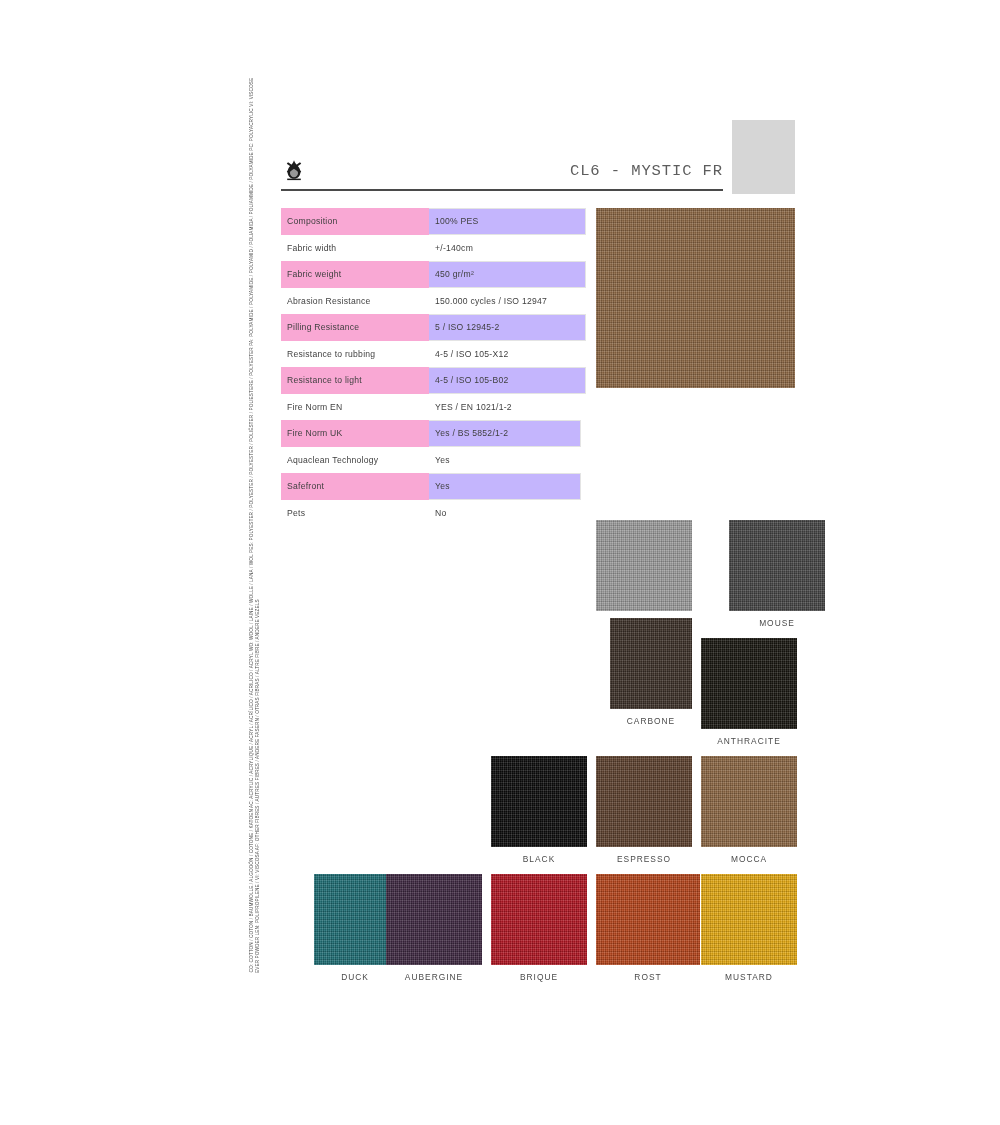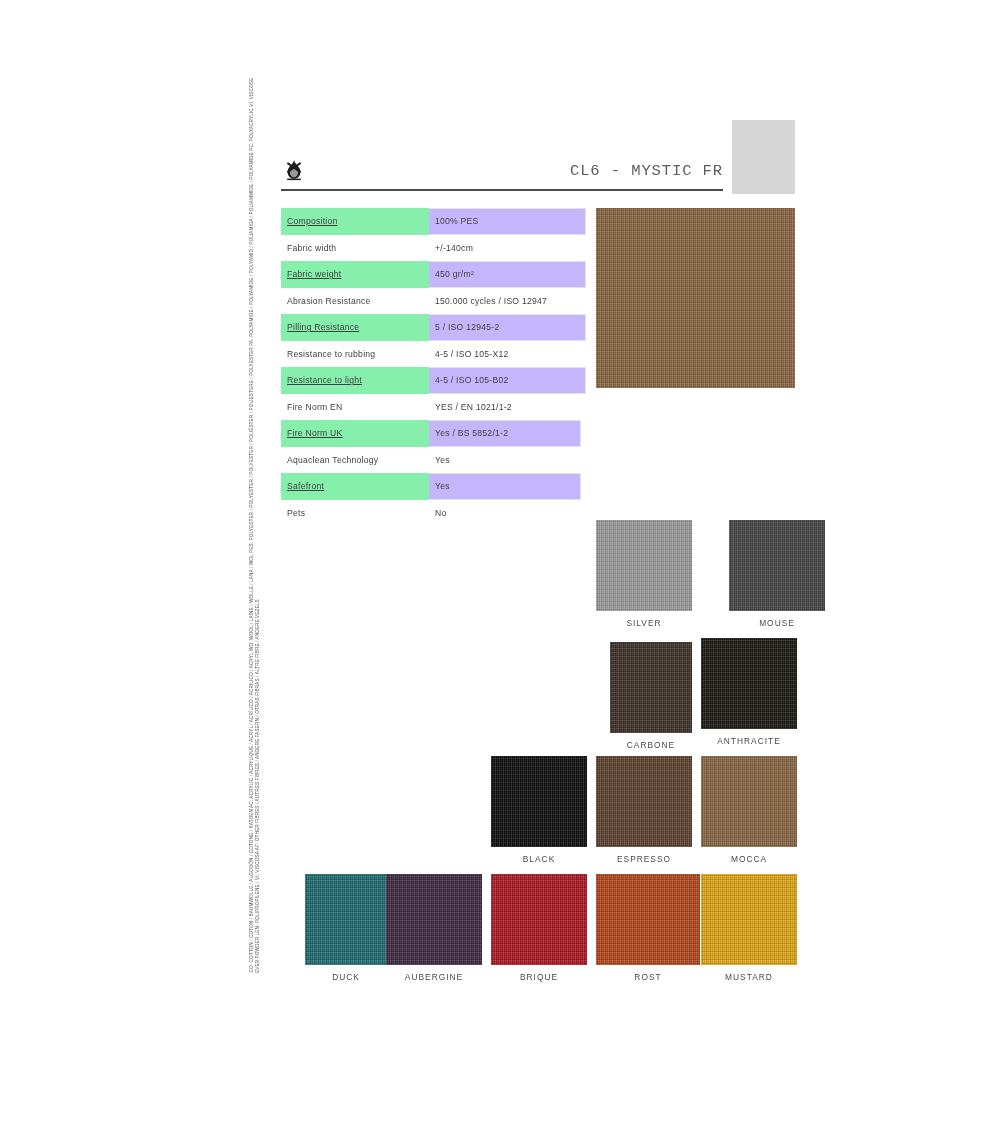--- a/index.html
+++ b/index.html
@@ -74,21 +74,21 @@
     font-size: 8.6px;
     letter-spacing: 0.25px;
     display: flex;
     align-items: center;
     padding-left: 6px;
     color: #3f3f3f;
     white-space: nowrap;
   }
   .spec-row .sk { width: 148px; }
   .spec-row .sv { flex: 1 1 auto; }
-  .spec-row.alt .sk { background: #86efac; text-decoration: underline; }
+  .spec-row.alt .sk { background: #f9a8d4; }
   .spec-row.alt .sv {
     background: #c4b5fd;
     border: 1px solid #e4e4e4;
     border-left: none;
   }
   
   .spec-row.alt.wide .sv { width: 152px; flex: 0 0 152px; }
 
   
   .hero-swatch {
@@ -233,41 +233,41 @@
 
   <div id="swatch-grid">
       <div class="swatch" style="left: 596px; top: 520px; width: 96px;">
         <span class="chip weave" style="background: repeating-linear-gradient(90deg, rgba(255, 255, 255, 0.13) 0px, rgba(255, 255, 255, 0.13) 1px, rgba(0, 0, 0, 0.13) 1px, rgba(0, 0, 0, 0.13) 2px, rgba(255, 255, 255, 0.07) 2px, rgba(255, 255, 255, 0.07) 3px, rgba(0, 0, 0, 0.06) 3px, rgba(0, 0, 0, 0.06) 4px), repeating-linear-gradient(0deg, rgba(255, 255, 255, 0.12) 0px, rgba(255, 255, 255, 0.12) 1px, rgba(0, 0, 0, 0.14) 1px, rgba(0, 0, 0, 0.14) 2px, rgba(255, 255, 255, 0.06) 2px, rgba(255, 255, 255, 0.06) 3px, rgba(0, 0, 0, 0.05) 3px, rgba(0, 0, 0, 0.05) 4px), linear-gradient(rgb(155, 155, 155), rgb(155, 155, 155));"></span>
         <span class="cap">SILVER</span>
       </div>
       <div class="swatch" style="left: 701px; top: 520px; width: 96px; margin-left: 28px;">
         <span class="chip weave" style="background: repeating-linear-gradient(90deg, rgba(255, 255, 255, 0.13) 0px, rgba(255, 255, 255, 0.13) 1px, rgba(0, 0, 0, 0.13) 1px, rgba(0, 0, 0, 0.13) 2px, rgba(255, 255, 255, 0.07) 2px, rgba(255, 255, 255, 0.07) 3px, rgba(0, 0, 0, 0.06) 3px, rgba(0, 0, 0, 0.06) 4px), repeating-linear-gradient(0deg, rgba(255, 255, 255, 0.12) 0px, rgba(255, 255, 255, 0.12) 1px, rgba(0, 0, 0, 0.14) 1px, rgba(0, 0, 0, 0.14) 2px, rgba(255, 255, 255, 0.06) 2px, rgba(255, 255, 255, 0.06) 3px, rgba(0, 0, 0, 0.05) 3px, rgba(0, 0, 0, 0.05) 4px), linear-gradient(rgb(67, 67, 67), rgb(67, 67, 67));"></span>
         <span class="cap">MOUSE</span>
       </div>
-      <div class="swatch" style="left: 596px; top: 642px; width: 96px; padding-left: 14px;">
+      <div class="swatch" style="left: 596px; top: 618px; width: 96px; padding-left: 14px;">
         <span class="chip weave" style="background: repeating-linear-gradient(90deg, rgba(255, 255, 255, 0.13) 0px, rgba(255, 255, 255, 0.13) 1px, rgba(0, 0, 0, 0.13) 1px, rgba(0, 0, 0, 0.13) 2px, rgba(255, 255, 255, 0.07) 2px, rgba(255, 255, 255, 0.07) 3px, rgba(0, 0, 0, 0.06) 3px, rgba(0, 0, 0, 0.06) 4px), repeating-linear-gradient(0deg, rgba(255, 255, 255, 0.12) 0px, rgba(255, 255, 255, 0.12) 1px, rgba(0, 0, 0, 0.14) 1px, rgba(0, 0, 0, 0.14) 2px, rgba(255, 255, 255, 0.06) 2px, rgba(255, 255, 255, 0.06) 3px, rgba(0, 0, 0, 0.05) 3px, rgba(0, 0, 0, 0.05) 4px), linear-gradient(rgb(58, 46, 38), rgb(58, 46, 38));"></span>
         <span class="cap">CARBONE</span>
       </div>
       <div class="swatch" style="left: 701px; top: 638px; width: 96px;">
         <span class="chip weave" style="background: repeating-linear-gradient(90deg, rgba(255, 255, 255, 0.13) 0px, rgba(255, 255, 255, 0.13) 1px, rgba(0, 0, 0, 0.13) 1px, rgba(0, 0, 0, 0.13) 2px, rgba(255, 255, 255, 0.07) 2px, rgba(255, 255, 255, 0.07) 3px, rgba(0, 0, 0, 0.06) 3px, rgba(0, 0, 0, 0.06) 4px), repeating-linear-gradient(0deg, rgba(255, 255, 255, 0.12) 0px, rgba(255, 255, 255, 0.12) 1px, rgba(0, 0, 0, 0.14) 1px, rgba(0, 0, 0, 0.14) 2px, rgba(255, 255, 255, 0.06) 2px, rgba(255, 255, 255, 0.06) 3px, rgba(0, 0, 0, 0.05) 3px, rgba(0, 0, 0, 0.05) 4px), linear-gradient(rgb(23, 21, 15), rgb(23, 21, 15));"></span>
         <span class="cap">ANTHRACITE</span>
       </div>
       <div class="swatch" style="left: 491px; top: 756px; width: 96px;">
         <span class="chip weave" style="background: repeating-linear-gradient(90deg, rgba(255, 255, 255, 0.13) 0px, rgba(255, 255, 255, 0.13) 1px, rgba(0, 0, 0, 0.13) 1px, rgba(0, 0, 0, 0.13) 2px, rgba(255, 255, 255, 0.07) 2px, rgba(255, 255, 255, 0.07) 3px, rgba(0, 0, 0, 0.06) 3px, rgba(0, 0, 0, 0.06) 4px), repeating-linear-gradient(0deg, rgba(255, 255, 255, 0.12) 0px, rgba(255, 255, 255, 0.12) 1px, rgba(0, 0, 0, 0.14) 1px, rgba(0, 0, 0, 0.14) 2px, rgba(255, 255, 255, 0.06) 2px, rgba(255, 255, 255, 0.06) 3px, rgba(0, 0, 0, 0.05) 3px, rgba(0, 0, 0, 0.05) 4px), linear-gradient(rgb(10, 10, 10), rgb(10, 10, 10));"></span>
         <span class="cap">BLACK</span>
       </div>
       <div class="swatch" style="left: 596px; top: 756px; width: 96px;">
         <span class="chip weave" style="background: repeating-linear-gradient(90deg, rgba(255, 255, 255, 0.13) 0px, rgba(255, 255, 255, 0.13) 1px, rgba(0, 0, 0, 0.13) 1px, rgba(0, 0, 0, 0.13) 2px, rgba(255, 255, 255, 0.07) 2px, rgba(255, 255, 255, 0.07) 3px, rgba(0, 0, 0, 0.06) 3px, rgba(0, 0, 0, 0.06) 4px), repeating-linear-gradient(0deg, rgba(255, 255, 255, 0.12) 0px, rgba(255, 255, 255, 0.12) 1px, rgba(0, 0, 0, 0.14) 1px, rgba(0, 0, 0, 0.14) 2px, rgba(255, 255, 255, 0.06) 2px, rgba(255, 255, 255, 0.06) 3px, rgba(0, 0, 0, 0.05) 3px, rgba(0, 0, 0, 0.05) 4px), linear-gradient(rgb(91, 63, 44), rgb(91, 63, 44));"></span>
         <span class="cap">ESPRESSO</span>
       </div>
       <div class="swatch" style="left: 701px; top: 756px; width: 96px;">
         <span class="chip weave" style="background: repeating-linear-gradient(90deg, rgba(255, 255, 255, 0.13) 0px, rgba(255, 255, 255, 0.13) 1px, rgba(0, 0, 0, 0.13) 1px, rgba(0, 0, 0, 0.13) 2px, rgba(255, 255, 255, 0.07) 2px, rgba(255, 255, 255, 0.07) 3px, rgba(0, 0, 0, 0.06) 3px, rgba(0, 0, 0, 0.06) 4px), repeating-linear-gradient(0deg, rgba(255, 255, 255, 0.12) 0px, rgba(255, 255, 255, 0.12) 1px, rgba(0, 0, 0, 0.14) 1px, rgba(0, 0, 0, 0.14) 2px, rgba(255, 255, 255, 0.06) 2px, rgba(255, 255, 255, 0.06) 3px, rgba(0, 0, 0, 0.05) 3px, rgba(0, 0, 0, 0.05) 4px), linear-gradient(rgb(138, 101, 66), rgb(138, 101, 66));"></span>
         <span class="cap">MOCCA</span>
       </div>
-      <div class="swatch" style="left: 272px; top: 874px; width: 115px; padding-left: 33px;">
+      <div class="swatch" style="left: 281px; top: 874px; width: 115px; padding-left: 33px;">
         <span class="chip weave" style="background: repeating-linear-gradient(90deg, rgba(255, 255, 255, 0.13) 0px, rgba(255, 255, 255, 0.13) 1px, rgba(0, 0, 0, 0.13) 1px, rgba(0, 0, 0, 0.13) 2px, rgba(255, 255, 255, 0.07) 2px, rgba(255, 255, 255, 0.07) 3px, rgba(0, 0, 0, 0.06) 3px, rgba(0, 0, 0, 0.06) 4px), repeating-linear-gradient(0deg, rgba(255, 255, 255, 0.12) 0px, rgba(255, 255, 255, 0.12) 1px, rgba(0, 0, 0, 0.14) 1px, rgba(0, 0, 0, 0.14) 2px, rgba(255, 255, 255, 0.06) 2px, rgba(255, 255, 255, 0.06) 3px, rgba(0, 0, 0, 0.05) 3px, rgba(0, 0, 0, 0.05) 4px), linear-gradient(rgb(29, 107, 114), rgb(29, 107, 114));"></span>
         <span class="cap">DUCK</span>
       </div>
       <div class="swatch" style="left: 386px; top: 874px; width: 96px;">
         <span class="chip weave" style="background: repeating-linear-gradient(90deg, rgba(255, 255, 255, 0.13) 0px, rgba(255, 255, 255, 0.13) 1px, rgba(0, 0, 0, 0.13) 1px, rgba(0, 0, 0, 0.13) 2px, rgba(255, 255, 255, 0.07) 2px, rgba(255, 255, 255, 0.07) 3px, rgba(0, 0, 0, 0.06) 3px, rgba(0, 0, 0, 0.06) 4px), repeating-linear-gradient(0deg, rgba(255, 255, 255, 0.12) 0px, rgba(255, 255, 255, 0.12) 1px, rgba(0, 0, 0, 0.14) 1px, rgba(0, 0, 0, 0.14) 2px, rgba(255, 255, 255, 0.06) 2px, rgba(255, 255, 255, 0.06) 3px, rgba(0, 0, 0, 0.05) 3px, rgba(0, 0, 0, 0.05) 4px), linear-gradient(rgb(61, 39, 64), rgb(61, 39, 64));"></span>
         <span class="cap">AUBERGINE</span>
       </div>
       <div class="swatch" style="left: 491px; top: 874px; width: 96px;">
         <span class="chip weave" style="background: repeating-linear-gradient(90deg, rgba(255, 255, 255, 0.13) 0px, rgba(255, 255, 255, 0.13) 1px, rgba(0, 0, 0, 0.13) 1px, rgba(0, 0, 0, 0.13) 2px, rgba(255, 255, 255, 0.07) 2px, rgba(255, 255, 255, 0.07) 3px, rgba(0, 0, 0, 0.06) 3px, rgba(0, 0, 0, 0.06) 4px), repeating-linear-gradient(0deg, rgba(255, 255, 255, 0.12) 0px, rgba(255, 255, 255, 0.12) 1px, rgba(0, 0, 0, 0.14) 1px, rgba(0, 0, 0, 0.14) 2px, rgba(255, 255, 255, 0.06) 2px, rgba(255, 255, 255, 0.06) 3px, rgba(0, 0, 0, 0.05) 3px, rgba(0, 0, 0, 0.05) 4px), linear-gradient(rgb(174, 20, 33), rgb(174, 20, 33));"></span>
         <span class="cap">BRIQUE</span>

